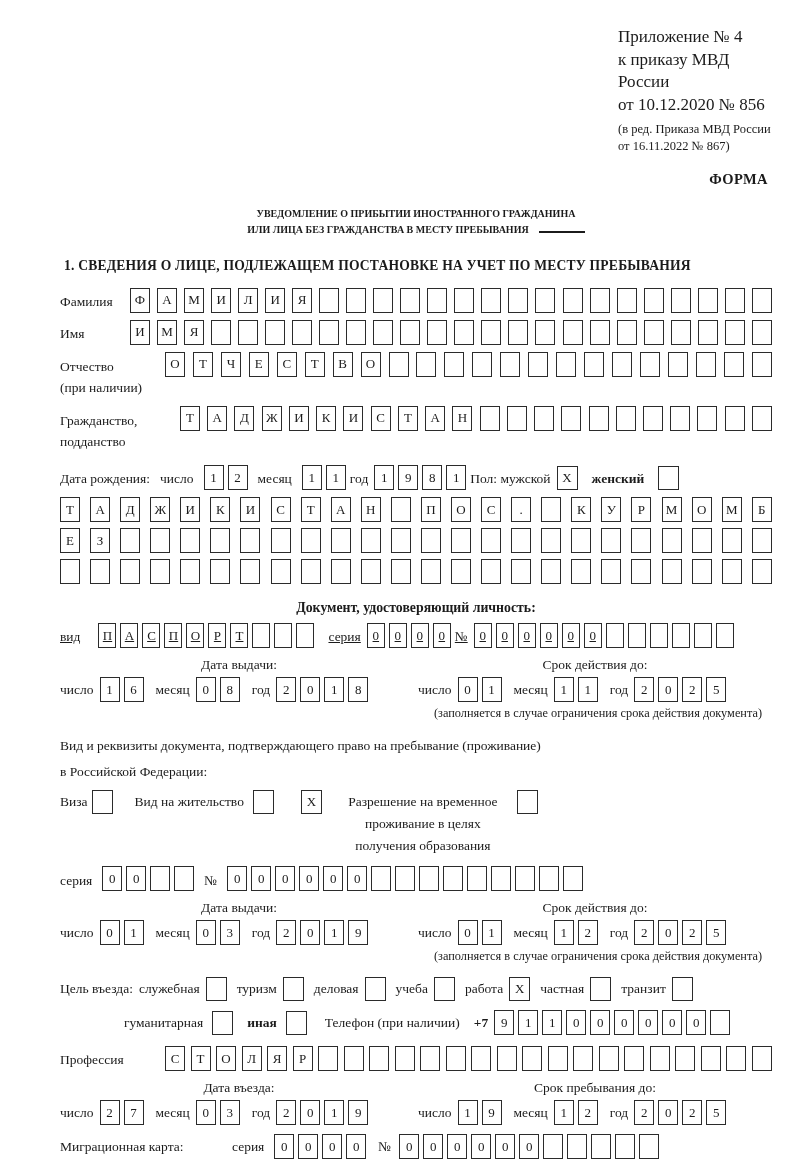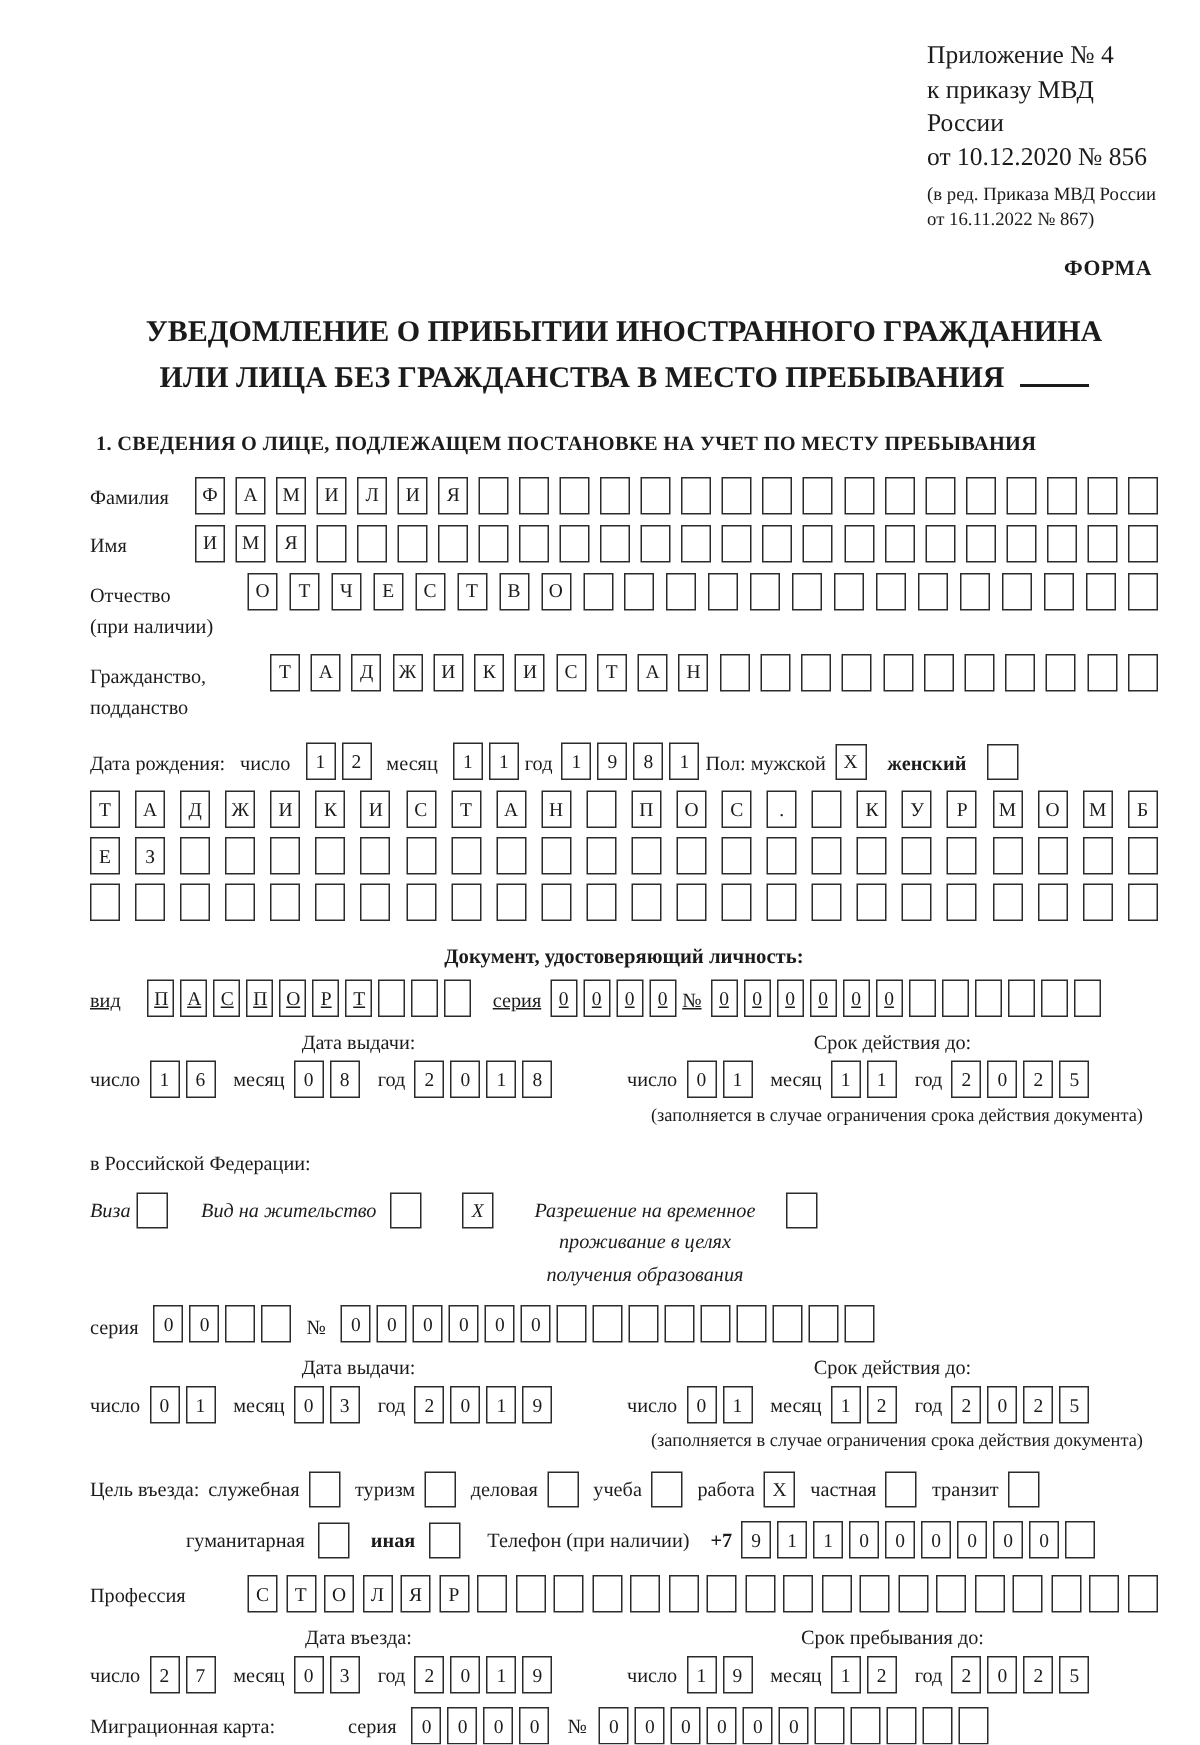--- a/index.html
+++ b/index.html
@@ -9,21 +9,21 @@
     font-family: "Liberation Serif", "DejaVu Serif", serif;
     color: #1b1b1b;
   }
   .page { padding: 26px 28px 0 60px; width: 800px; }
 
   
   .appendix { margin-left: 558px; font-size: 17px; line-height: 1.33; }
   .edition  { margin-left: 558px; font-size: 12.5px; line-height: 1.33; margin-top: 5px; }
   .forma { text-align: right; font-weight: bold; font-size: 14.5px; margin-top: 16px; padding-right: 4px; letter-spacing: .4px; }
 
-  .title { text-align: center; font-weight: bold; font-size: 20px; line-height: 1.55; margin-top: 18px; }
+  .title { text-align: center; font-weight: bold; font-size: 10px; line-height: 1.55; margin-top: 18px; }
   .blank-line { display: inline-block; width: 46px; border-bottom: 2px solid #1b1b1b; height: 12px; margin-left: 10px; }
 
   .sec1 { font-weight: bold; font-size: 13.6px; margin-top: 20px; letter-spacing: .2px; margin-left: 4px; }
 
   .form { margin-top: 14px; font-size: 13.5px; }
 
   .row { display: flex; align-items: flex-start; margin-top: 7px; }
   .lbl { line-height: 1.5; padding-top: 4px; white-space: nowrap; }
   .lbl2 { line-height: 1.6; padding-top: 4px; }
   .w70  { width: 70px;  flex: none; }
@@ -57,21 +57,21 @@
   .dcol-r { flex: 1; }
   .dhead { text-align: center; font-size: 13.5px; margin-bottom: 4px; }
   .dgroup { display: flex; align-items: center; }
   .dgroup .dl { margin: 0 6px 0 0; white-space: nowrap; }
   .dgroup .cells { margin-right: 8px; }
   .note { text-align: right; font-size: 12.3px; margin-top: 4px; padding-right: 10px; }
 
   .stay-doc { margin-top: 12px; line-height: 1.9; font-size: 13.5px; }
 
   .permit-row { display: flex; align-items: flex-start; margin-top: 4px; }
-  .permit-item { display: flex; align-items: flex-start; font-style: italic; }
+  .permit-item { display: flex; align-items: flex-start; }
   .permit-label { text-align: center; line-height: 1.6; padding-top: 3px; font-size: 13.5px; }
   .permit-item .cb { margin-left: 9px; margin-top: 2px; }
   .pw150 { width: 158px; } .pw170 { width: 170px; }
 
   .purpose { display: flex; align-items: center; margin-top: 13px; }
   .purpose .cb { margin-left: 6px; }
   .purpose-2 { display: flex; align-items: center; margin-top: 9px; margin-left: 64px; }
   .purpose-2 .cb { margin-left: 9px; }
 
   .mig-row { display: flex; align-items: center; margin-top: 9px; }
@@ -94,21 +94,21 @@
     <div>от 10.12.2020 № 856</div>
   </div>
   <div class="edition">
     <div>(в ред. Приказа МВД России</div>
     <div>от 16.11.2022 № 867)</div>
   </div>
   <div class="forma">ФОРМА</div>
 
   <div class="title">
     <div>УВЕДОМЛЕНИЕ О ПРИБЫТИИ ИНОСТРАННОГО ГРАЖДАНИНА</div>
-    <div><span>ИЛИ ЛИЦА БЕЗ ГРАЖДАНСТВА В МЕСТО ПРЕБЫВАНИЯ</span><span class="blank-line"></span></div>
+    <div><span>ИЛИ ЛИЦА БЕЗ ГРАЖДАНСТВА В МЕСТУ ПРЕБЫВАНИЯ</span><span class="blank-line"></span></div>
   </div>
 
   <div class="sec1">1. СВЕДЕНИЯ О ЛИЦЕ, ПОДЛЕЖАЩЕМ ПОСТАНОВКЕ НА УЧЕТ ПО МЕСТУ ПРЕБЫВАНИЯ</div>
 
   <div class="form">
 
     <div class="row">
       <span class="lbl w70">Фамилия</span>
       <span class="cells fill">
           <span class="cell">Ф</span>
@@ -420,20 +420,21 @@
               <span class="cell">0</span>
               <span class="cell">2</span>
               <span class="cell">5</span>
             </span>
         </div>
       </div>
     </div>
     <div class="note">(заполняется в случае ограничения срока действия документа)</div>
 
     <div class="stay-doc">
+      <div>Вид и реквизиты документа, подтверждающего право на пребывание (проживание)</div>
       <div>в Российской Федерации:</div>
     </div>
 
     <div class="permit-row">
       <div class="permit-item">
         <span class="permit-label">Виза</span>
         <span class="cb" style="margin-left:4px;"></span>
       </div>
       <div class="permit-item" style="margin-left:22px;">
         <span class="permit-label">Вид на жительство</span>

